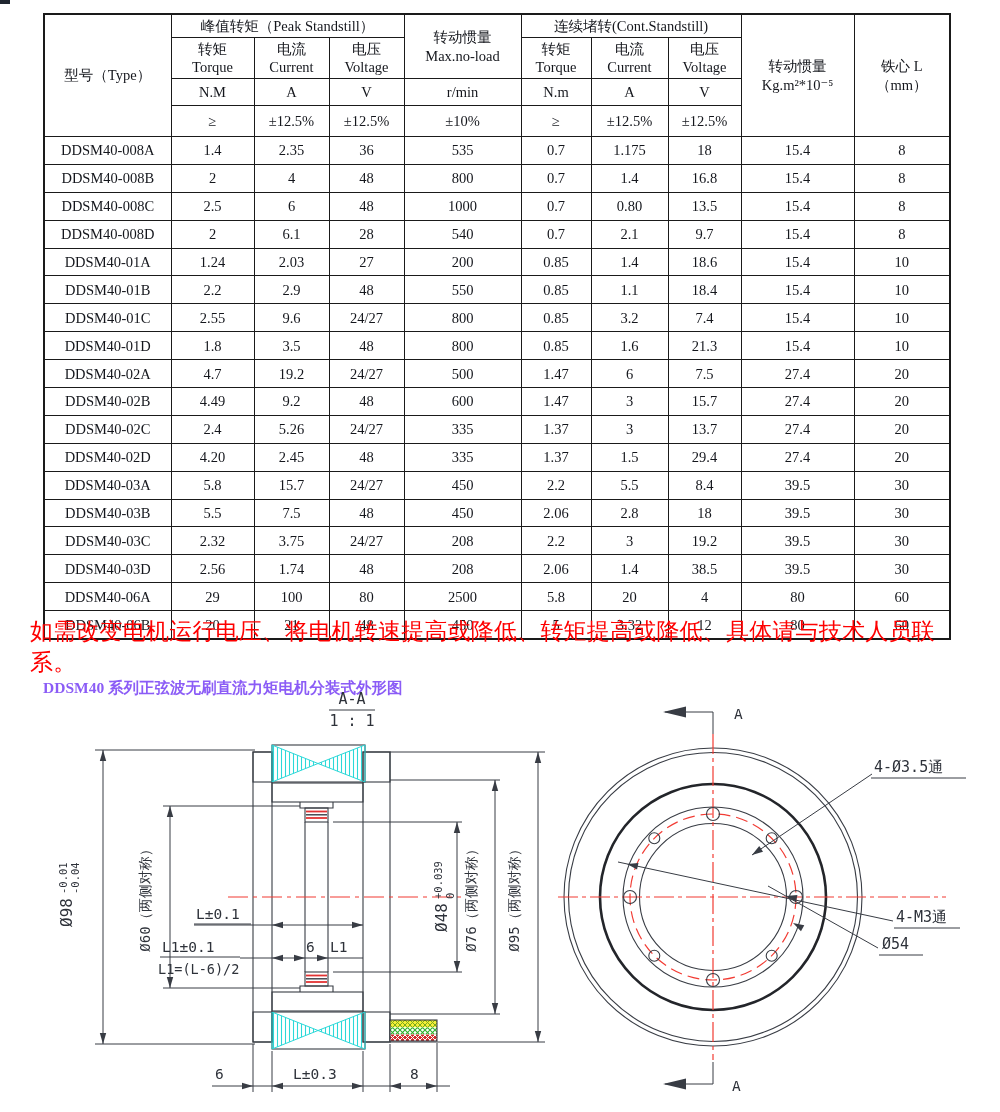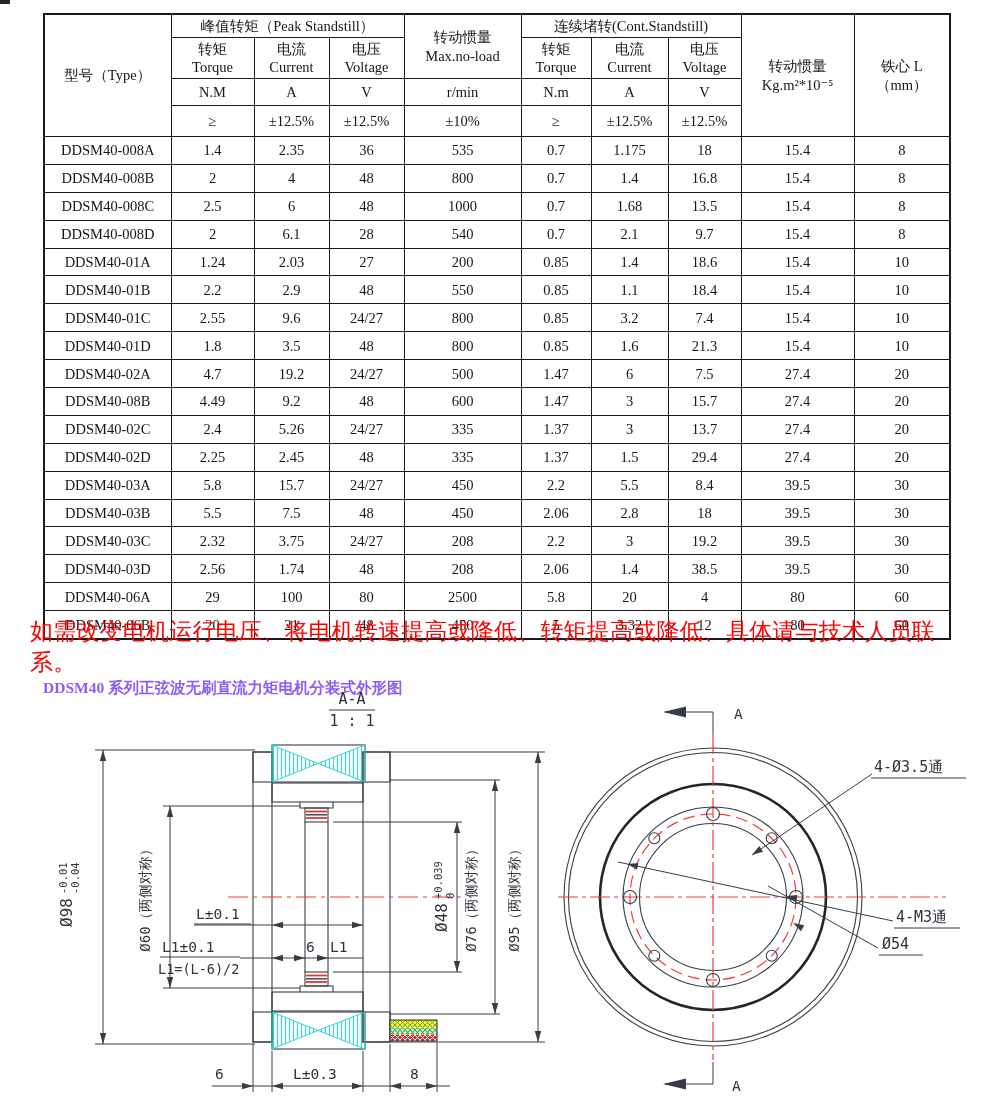--- a/index.html
+++ b/index.html
@@ -120,21 +120,21 @@
           <td>15.4</td>
           <td>8</td>
         </tr>
         <tr class="data-row">
           <td>DDSM40-008C</td>
           <td>2.5</td>
           <td>6</td>
           <td>48</td>
           <td>1000</td>
           <td>0.7</td>
-          <td>1.68</td>
+          <td>0.80</td>
           <td>13.5</td>
           <td>15.4</td>
           <td>8</td>
         </tr>
         <tr class="data-row">
           <td>DDSM40-008D</td>
           <td>2</td>
           <td>6.1</td>
           <td>28</td>
           <td>540</td>
@@ -198,21 +198,21 @@
           <td>19.2</td>
           <td>24/27</td>
           <td>500</td>
           <td>1.47</td>
           <td>6</td>
           <td>7.5</td>
           <td>27.4</td>
           <td>20</td>
         </tr>
         <tr class="data-row">
-          <td>DDSM40-08B</td>
+          <td>DDSM40-02B</td>
           <td>4.49</td>
           <td>9.2</td>
           <td>48</td>
           <td>600</td>
           <td>1.47</td>
           <td>3</td>
           <td>15.7</td>
           <td>27.4</td>
           <td>20</td>
         </tr>
@@ -223,21 +223,21 @@
           <td>24/27</td>
           <td>335</td>
           <td>1.37</td>
           <td>3</td>
           <td>13.7</td>
           <td>27.4</td>
           <td>20</td>
         </tr>
         <tr class="data-row">
           <td>DDSM40-02D</td>
-          <td>2.25</td>
+          <td>4.20</td>
           <td>2.45</td>
           <td>48</td>
           <td>335</td>
           <td>1.37</td>
           <td>1.5</td>
           <td>29.4</td>
           <td>27.4</td>
           <td>20</td>
         </tr>
         <tr class="data-row">

